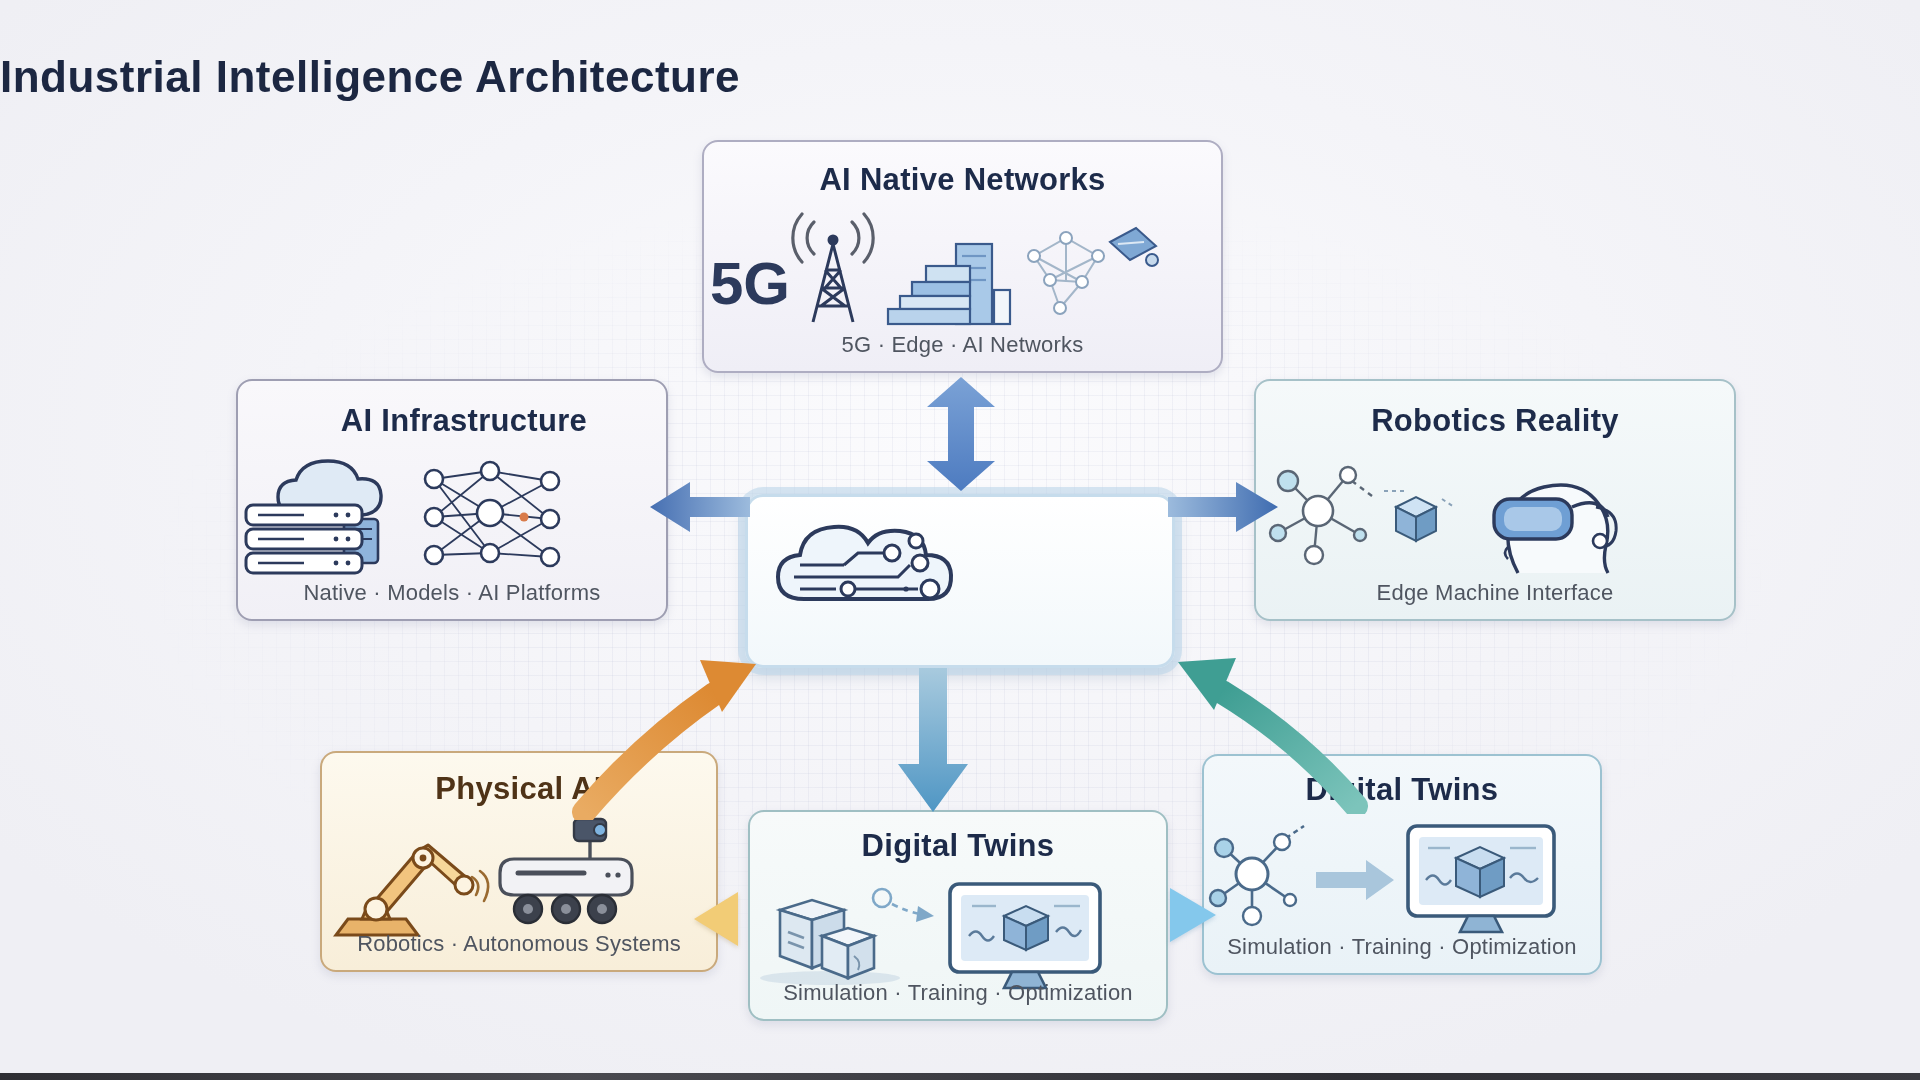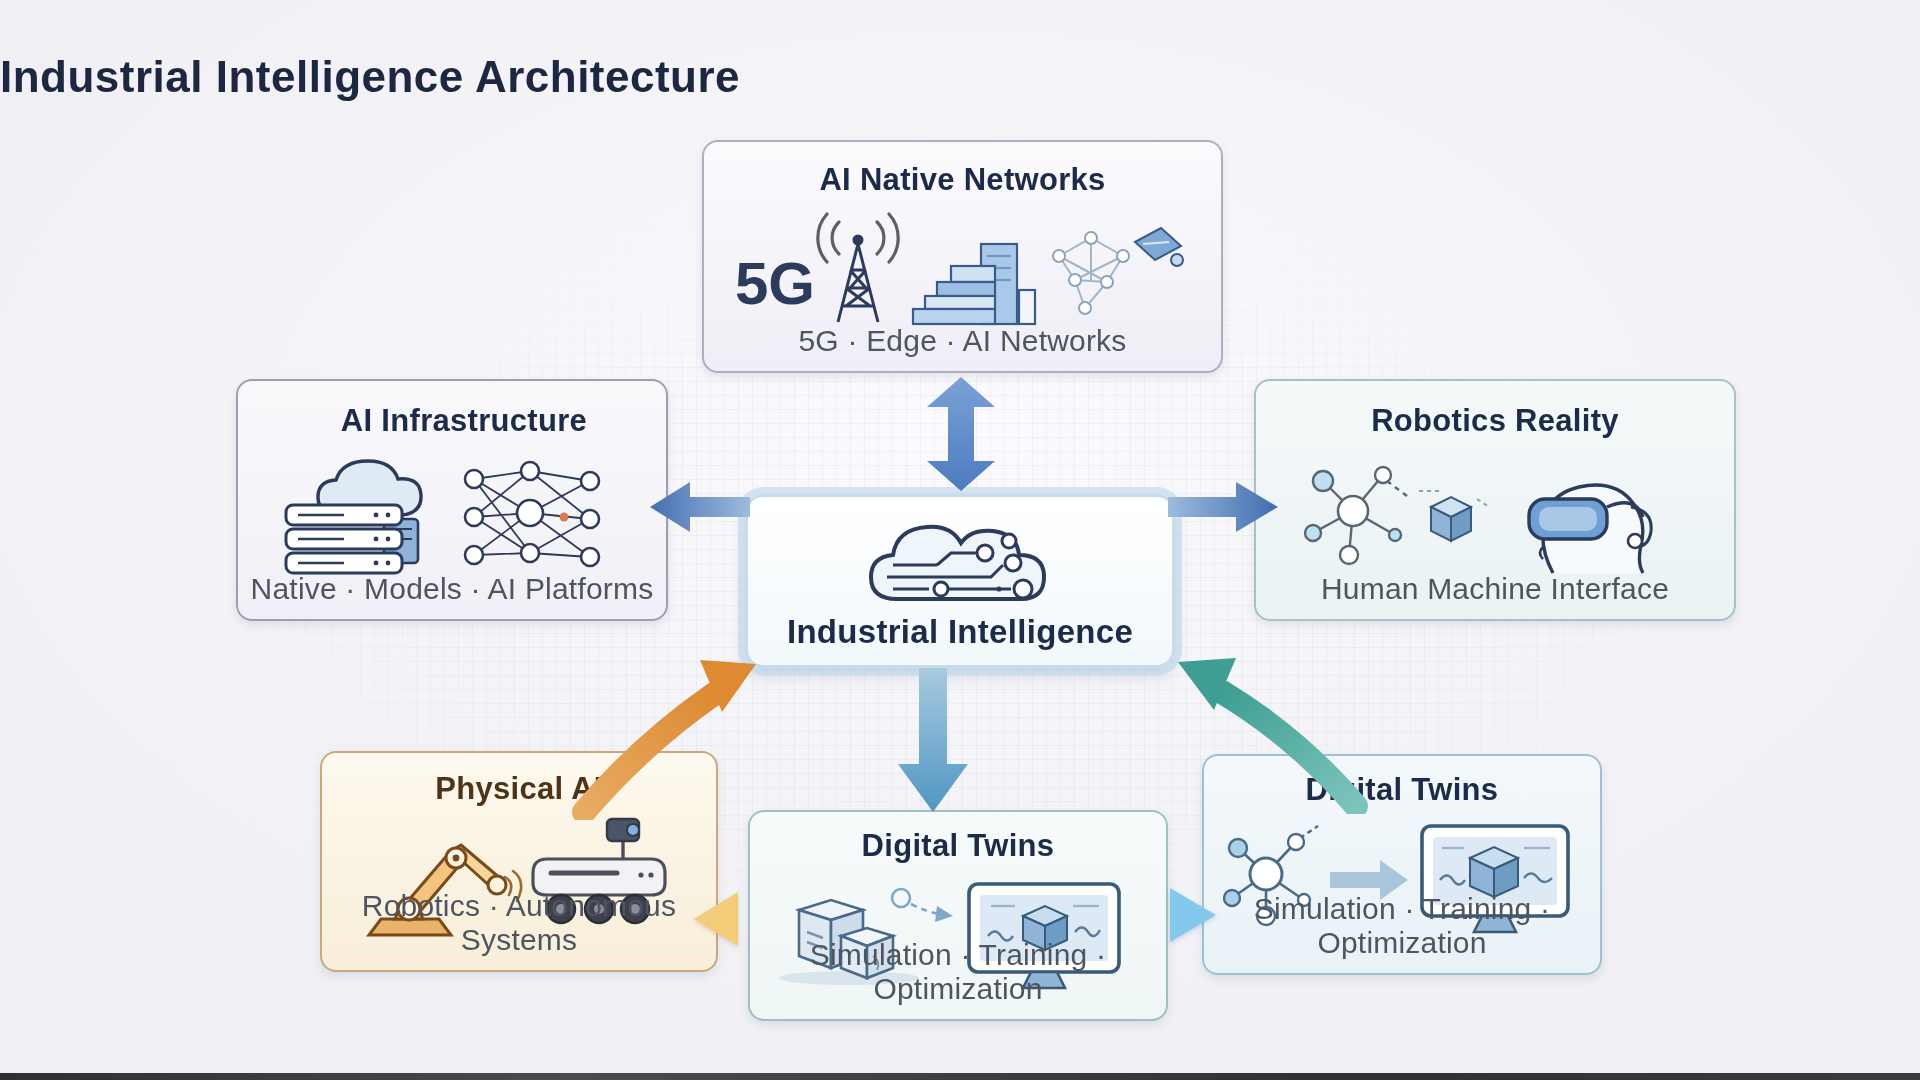--- a/index.html
+++ b/index.html
@@ -22,22 +22,22 @@
   .page-title{
     position:absolute;top:52px;left:0;width:100%;
     font-size:44px;font-weight:bold;color:#1c2742;letter-spacing:0.5px;
   }
   .node{
     position:absolute;border-radius:16px;box-sizing:border-box;
     box-shadow:0 4px 10px rgba(120,130,160,0.18);
     text-align:center;
   }
   .node .n-title{font-weight:bold;font-size:31px;letter-spacing:0.3px;}
-  .node .n-sub{position:absolute;left:0;right:0;bottom:13px;font-size:30px;color:#4f5560;letter-spacing:0.2px;}
-  .node .n-icons{position:absolute;left:0;right:8px;display:flex;justify-content:center;}
+  .node .n-sub{position:absolute;left:0;right:0;bottom:13px;font-size:22px;color:#4f5560;letter-spacing:0.2px;}
+  .node .n-icons{position:absolute;left:0;right:8px;display:flex;justify-content:flex-start;}
 
   .node-top{left:702px;top:140px;width:521px;height:233px;
     background:linear-gradient(#fbfafd,#efeef6);border:2px solid #aeadc2;}
   .node-top .n-title{margin-top:20px;}
   .node-top .n-icons{top:66px;}
 
   .node-left{left:236px;top:379px;width:432px;height:242px;
     background:linear-gradient(#f9f8fb,#f1f0f6);border:2px solid #9e9eb2;padding-left:24px;}
   .node-left .n-title{margin-top:22px;}
   .node-left .n-icons{top:76px;}
@@ -214,21 +214,21 @@
           <path d="M262,118 Q250,96 252,74 Q254,40 288,32 Q324,24 342,48 Q356,66 350,90 Q346,108 352,118" fill="#f7fafc" stroke="#2c3a5c" stroke-width="3.4"></path>
           <path d="M340,52 Q362,56 360,76 Q358,92 344,92" fill="none" stroke="#2c3a5c" stroke-width="3"></path>
           <rect x="238" y="44" width="78" height="40" rx="16" fill="#6f9fd4" stroke="#2c3a5c" stroke-width="3.4"></rect>
           <rect x="248" y="52" width="58" height="24" rx="10" fill="#a9c8e8"></rect>
           <path d="M316,52 Q344,40 352,62" fill="none" stroke="#2c3a5c" stroke-width="3.4"></path>
           <circle cx="344" cy="86" r="7" fill="#ffffff" stroke="#2c3a5c" stroke-width="2.6"></circle>
           <path d="M252,92 Q246,98 252,104" fill="none" stroke="#2c3a5c" stroke-width="2.6"></path>
         </g>
       </svg>
     </div>
-    <div class="n-sub">Human Machine Interface</div>
+    <div class="n-sub">Edge Machine Interface</div>
   </div>
 
   <div class="node node-center">
     <div class="n-icons">
       <svg width="230" height="112" viewBox="0 0 230 112">
         <path d="M56,96 Q30,96 30,74 Q30,54 52,52 Q56,26 86,24 Q110,22 120,40 Q130,26 152,28 Q176,31 178,52 Q202,52 203,72 Q204,96 180,96 Z" fill="#eef5fb" stroke="#2c3a5c" stroke-width="4"></path>
         <g stroke="#2c3a5c" stroke-width="3" fill="none">
           <line x1="52" y1="62" x2="96" y2="62"></line>
           <line x1="46" y1="74" x2="106" y2="74"></line>
           <line x1="52" y1="86" x2="88" y2="86"></line>
@@ -239,21 +239,20 @@
         <g fill="#ffffff" stroke="#2c3a5c" stroke-width="3">
           <circle cx="144" cy="50" r="8"></circle>
             <circle cx="168" cy="38" r="7"></circle>
           <circle cx="172" cy="60" r="8"></circle>
             <circle cx="182" cy="86" r="9"></circle>
           <circle cx="100" cy="86" r="7"></circle>
         </g>
         <circle cx="158" cy="86" r="2.6" fill="#2c3a5c"></circle>
       </svg>
     </div>
-    <div class="n-title">Industrial Intelligence</div>
   </div>
 
   <div class="node node-bl">
     <div class="n-title">Physical AI</div>
     <div class="n-icons">
       <svg width="320" height="128" viewBox="0 0 320 128">
 
         <g stroke="#7a4a1a" stroke-width="3">
           <polygon points="14,118 96,118 84,102 26,102" fill="#e8b36a"></polygon>
           <polygon points="40,102 68,102 62,88 46,88" fill="#f2c47e"></polygon>

